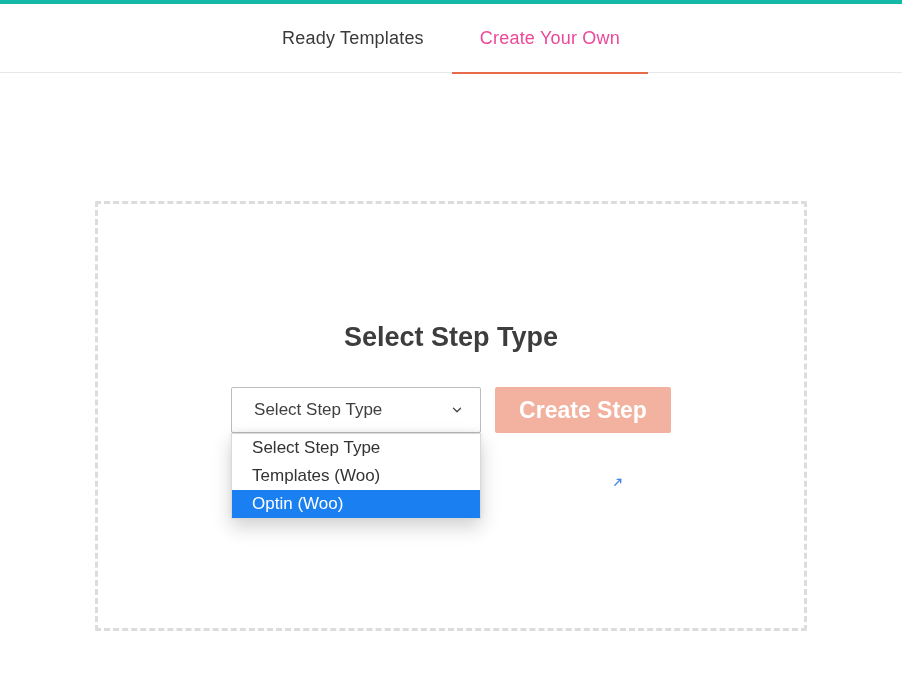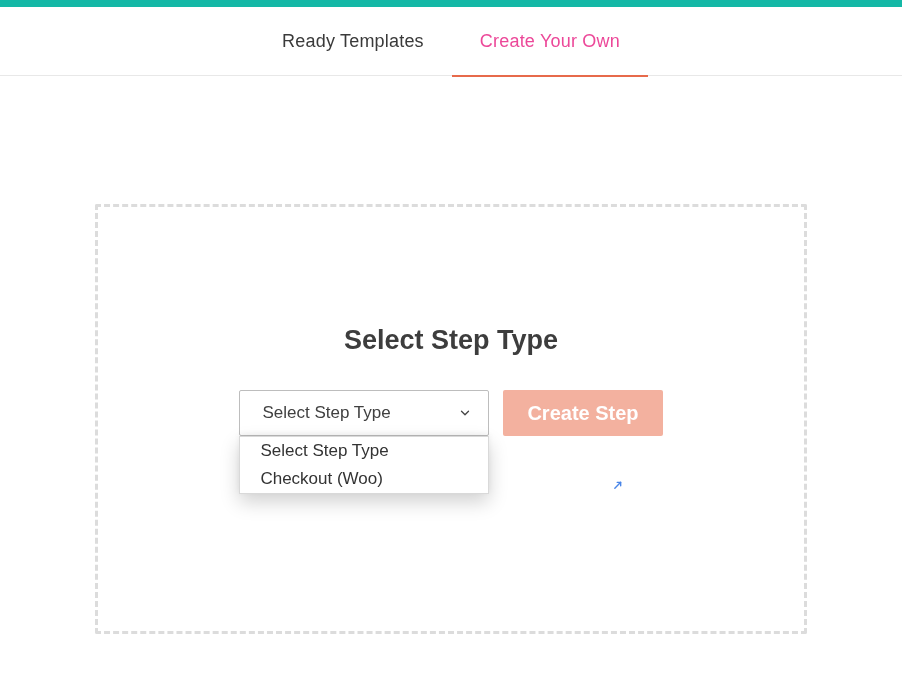--- a/index.html
+++ b/index.html
@@ -8,21 +8,21 @@
     width: 902px;
     height: 677px;
     background: #ffffff;
     font-family: "Segoe UI", Arial, sans-serif;
     color: #333;
     overflow: hidden;
   }
 
   
   .tabbar {
-    border-top: 7px solid #14b8a6;
+    border-top: 4px solid #14b8a6;
     border-bottom: 1px solid #e8e8e8;
     height: 68px;
     display: flex;
     justify-content: center;
     align-items: stretch;
   }
   .tab {
     height: 68px;
     line-height: 68px;
     padding: 0 28px;
@@ -115,21 +115,21 @@
   .dropdown-item.highlight {
     background: #1a7ff1;
     color: #ffffff;
   }
 
   .create-btn {
     height: 46px;
     padding: 0 24px;
     background: #f3b19f;
     color: #ffffff;
-    font-size: 20px;
+    font-size: 23px;
     font-weight: 600;
     border: none;
     border-radius: 2px;
     cursor: pointer;
     display: flex;
     align-items: center;
     justify-content: center;
   }
 
   
@@ -163,21 +163,22 @@
           <span>Select Step Type</span>
           <span class="chev">
             <svg width="14" height="14" viewBox="0 0 24 24" fill="none" stroke="#444" stroke-width="2.2" stroke-linecap="round" stroke-linejoin="round">
               <polyline points="6 9 12 15 18 9"></polyline>
             </svg>
           </span>
         </div>
         <div class="dropdown-list" id="dropdown-list">
 
         <div class="dropdown-item">Select Step Type</div>
-            <div class="dropdown-item">Checkout (Woo)</div>
+            <div class="dropdown-item">Templates (Woo)</div>
+            <div class="dropdown-item highlight">Optin (Woo)</div>
           </div>
       </div>
 
       <button class="create-btn">Create Step</button>
     </div>
 
     <span class="peek-icon">
       <svg width="14" height="14" viewBox="0 0 24 24" fill="none" stroke="#4a86e8" stroke-width="2.4" stroke-linecap="round" stroke-linejoin="round">
         <path d="M14 4h6v6"></path>
         <path d="M20 4L10 14"></path>

